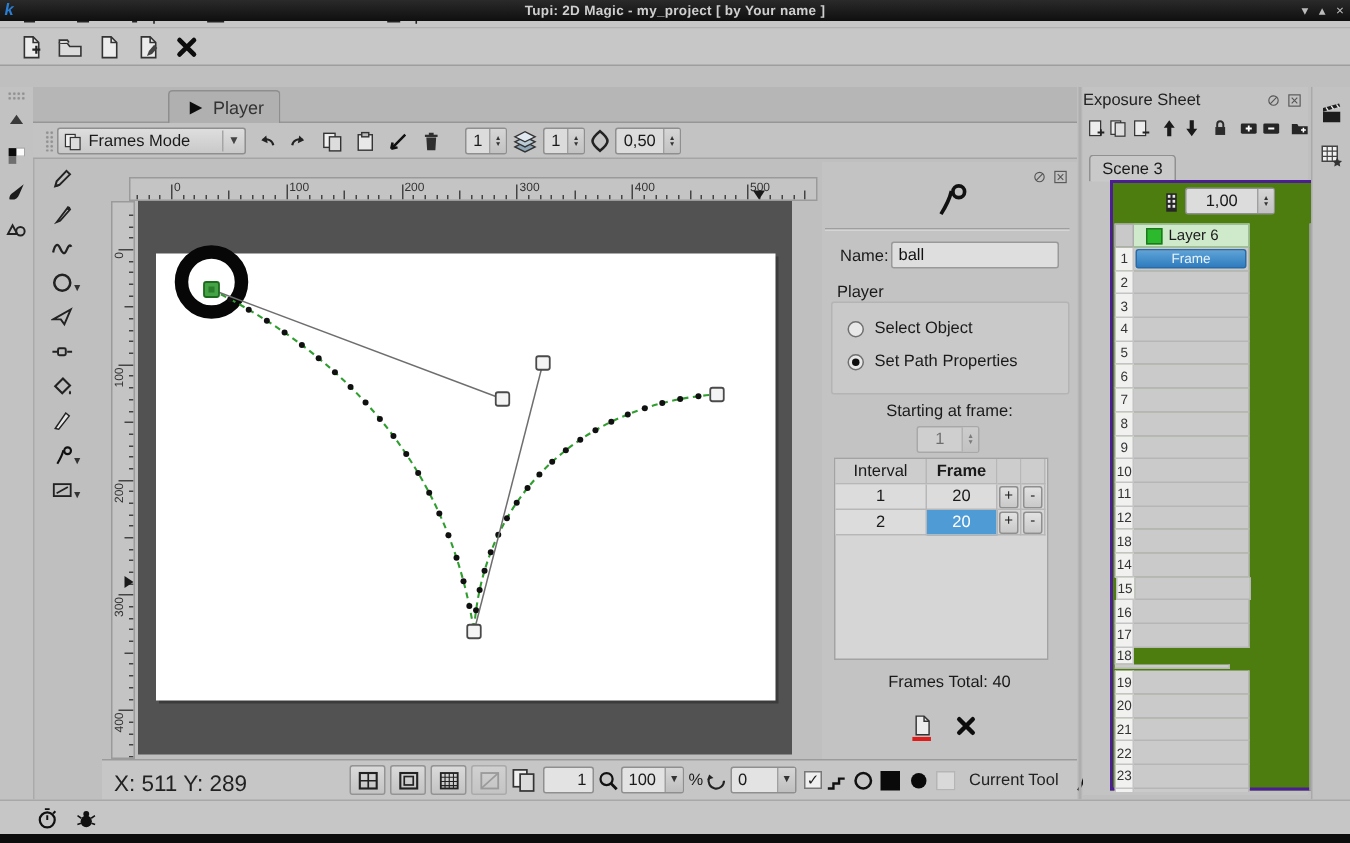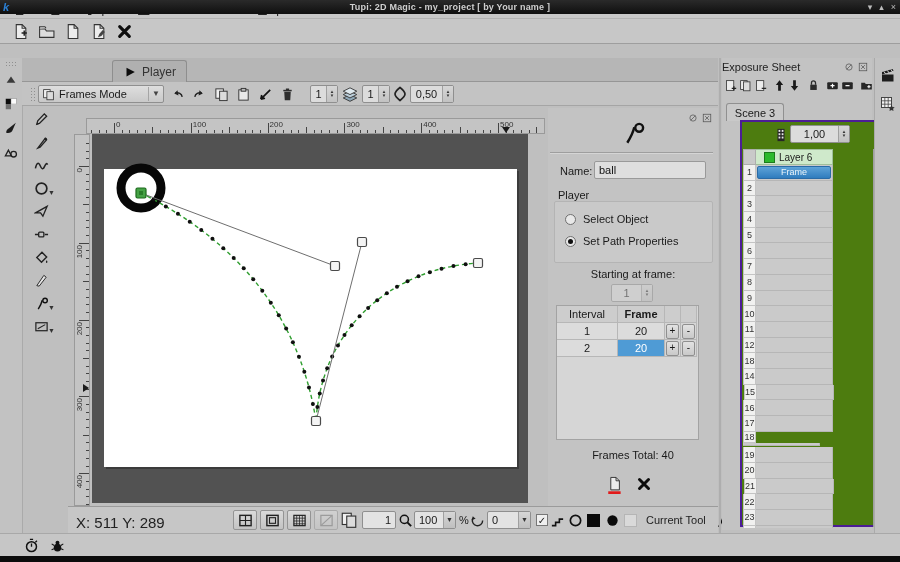--- a/index.html
+++ b/index.html
@@ -884,21 +884,21 @@
             <div class="expcell"></div>
           </div>
           <div class="exprow" style="height: 15.7px;">
             <div class="expnum">19</div>
             <div class="expcell"></div>
           </div>
           <div class="exprow" style="height: 15.7px;">
             <div class="expnum">20</div>
             <div class="expcell"></div>
           </div>
-          <div class="exprow" style="height: 15.7px; justify-content: center;">
+          <div class="exprow" style="height: 15.7px;">
             <div class="expnum">21</div>
             <div class="expcell"></div>
           </div>
           <div class="exprow" style="height: 15.7px;">
             <div class="expnum">22</div>
             <div class="expcell"></div>
           </div>
           <div class="exprow" style="height: 15.7px;">
             <div class="expnum">23</div>
             <div class="expcell"></div>

